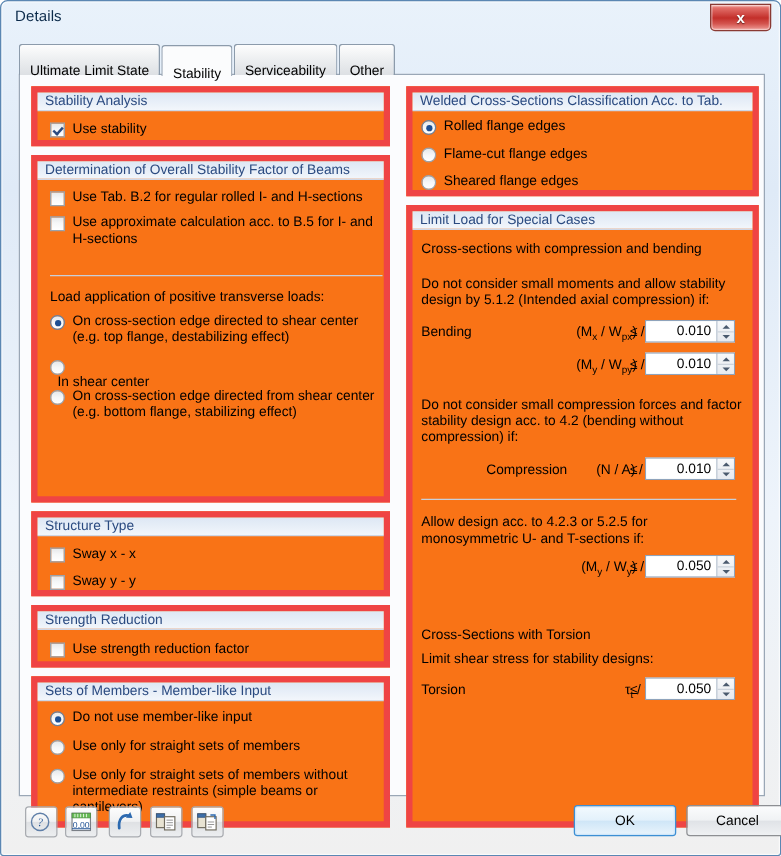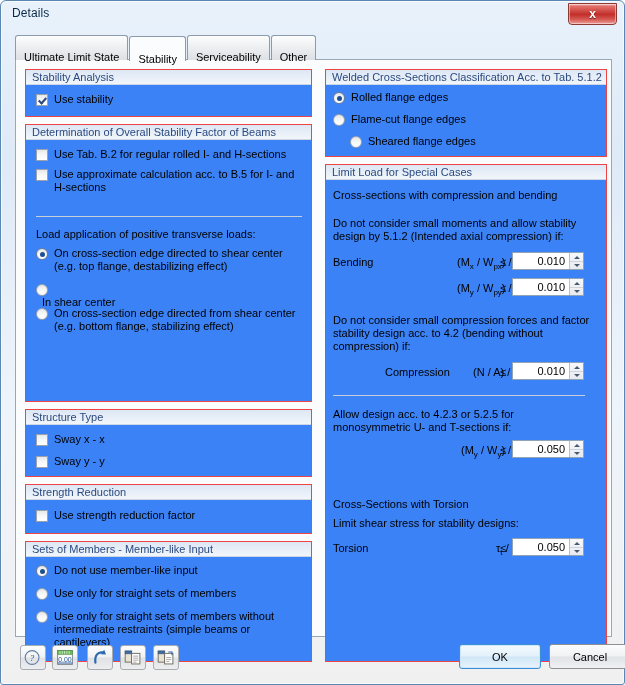--- a/index.html
+++ b/index.html
@@ -77,22 +77,22 @@
     border:1px solid #9aa7b6;
     background:#fbfcfe;
   }
   .col{position:absolute;top:0;}
   #col-left{left:0;width:305px;height:100%;}
   #col-right{left:305px;width:292px;height:100%;}
   
   .group{
     position:absolute;
     box-sizing:border-box;
-    border:1px solid #ef4444;
-    background:#3b82f6;
+    border:5px solid #ef4444;
+    background:#f97316;
   }
   .group-header{
     position:absolute;left:0;top:0;height:15px;width:100%;
     box-sizing:border-box;
     background:linear-gradient(to bottom,#dde7f4 0%,#e8eff8 55%,#f2f6fb 100%);
     border-bottom:1px solid #cdd6e6;
     color:#2a4a80;
     font-size:11px;
     line-height:15px;
     padding-left:6px;
@@ -332,21 +332,21 @@
           <div class="group-header">Welded Cross-Sections Classification Acc. to Tab. 5.1.2</div>
           <div class="group-body">
             <div class="row" style="left:7px;top:6px;width:240px;">
               <span class="rb checked"></span>
               <span class="lbl">Rolled flange edges</span>
             </div>
             <div class="row" style="left:7px;top:28px;width:240px;align-items:center;">
               <span class="rb"></span>
               <span class="lbl">Flame-cut flange edges</span>
             </div>
-            <div class="row" style="left:24px;top:50px;width:240px;text-align:center;">
+            <div class="row" style="left:7px;top:50px;width:240px;text-align:center;">
               <span class="rb"></span>
               <span class="lbl">Sheared flange edges</span>
             </div>
           </div>
         </div>
 
         <div class="group" style="left:4px;top:104px;width:282px;height:498px;">
           <div class="group-header">Limit Load for Special Cases</div>
           <div class="group-body">
 

